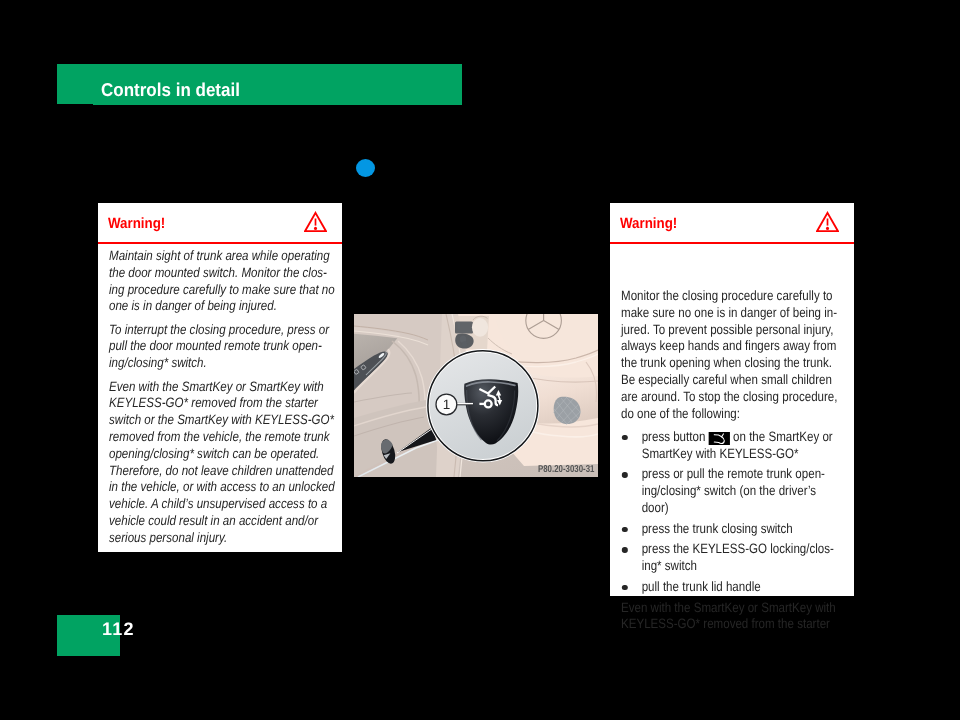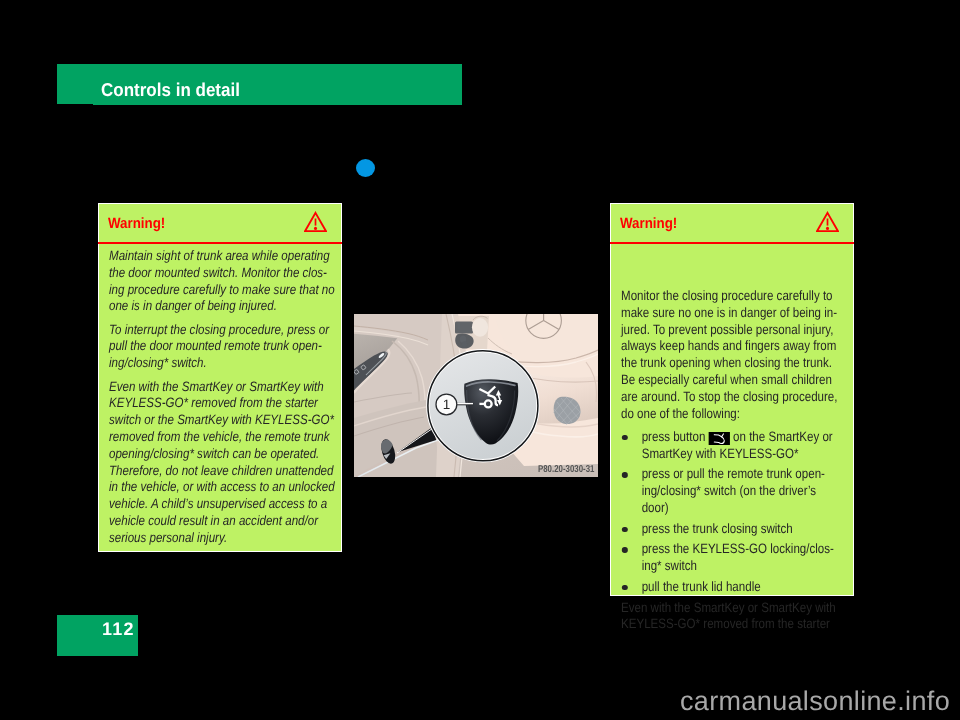--- a/index.html
+++ b/index.html
@@ -14,21 +14,21 @@
   .hdr-title{position:absolute;left:101px;top:80.6px;color:#ffffff;font-size:18.6px;
              font-weight:bold;line-height:18.6px;
              transform:scaleX(0.915);transform-origin:left top;white-space:pre;
              filter:grayscale(1);}
 
   
   .bluedot{position:absolute;left:356px;top:159px;width:19px;height:18px;border-radius:50%;
            background:#0397e3;}
 
   
-  .wbox{position:absolute;background:#bef264;box-sizing:border-box;border:1px solid #ffffff;}
+  .wbox{position:absolute;background:#ffffff;box-sizing:border-box;border:1px solid #ffffff;}
   .wtitle{position:absolute;left:9.25px;top:12.5px;color:#ff0000;font-size:14.8px;
           font-weight:bold;line-height:14.8px;white-space:pre;
           transform:scaleX(0.9);transform-origin:left top;}
   .wtri{position:absolute;left:205px;top:7px;width:23px;height:22px;}
   .wrule{position:absolute;left:-1px;right:-1px;top:38px;height:2px;background:#ff0000;}
 
   .lines{position:absolute;left:10px;top:0;right:5px;font-size:13.6px;color:#262626;}
   .ln{line-height:16.8px;white-space:pre;height:16.8px;
       transform:scaleX(0.851);transform-origin:left center;}
   .gap{height:6.5px;}
@@ -43,21 +43,21 @@
   
   .tbtn{display:inline-block;width:25px;height:13px;background:#000;vertical-align:-4px;
         position:relative;}
   .tbtn svg{position:absolute;left:0;top:0;}
 
   
   .photo{position:absolute;left:354px;top:314px;width:244px;height:163px;overflow:hidden;}
   .photo text{filter:grayscale(1);}
 
   
-  .pnum{position:absolute;left:57px;top:615px;width:81px;height:41px;background:#01a362;}
+  .pnum{position:absolute;left:57px;top:615px;width:63px;height:41px;background:#01a362;}
   .pnum span{position:absolute;left:45px;top:5px;color:#ffffff;font-size:18px;
              font-weight:bold;letter-spacing:1.2px;line-height:18px;filter:grayscale(1);}
 
   
   .wmark{position:absolute;left:680px;top:688px;color:#a8a8a8;font-size:27px;
          letter-spacing:0.35px;line-height:27px;filter:grayscale(1);}
 </style>
 </head>
 <body>
 
@@ -299,15 +299,14 @@
 
       <text x="184" y="158.3" font-family="Liberation Sans, sans-serif" font-size="10" font-weight="bold" fill="#56524e" textLength="56.4" lengthAdjust="spacingAndGlyphs">P80.20-3030-31</text>
     </g>
    </svg>
   </div>
 
   <div class="pnum">
     <span>112</span>
   </div>
 
-  <div class="wmark">carmanualsonline.info</div>
 
 </div>
 
 </body></html>

